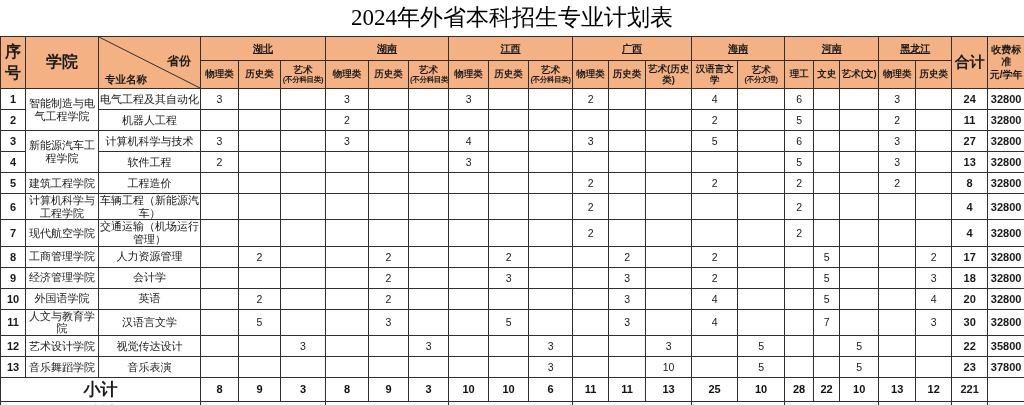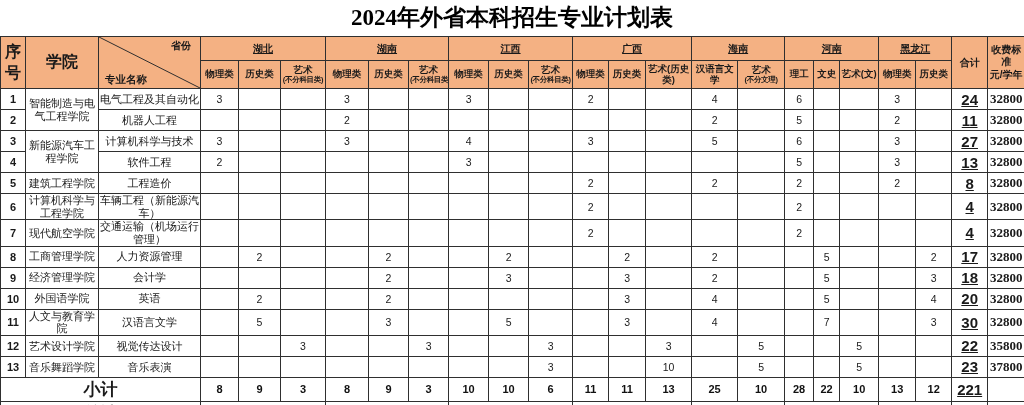--- a/index.html
+++ b/index.html
@@ -2,48 +2,48 @@
 <html><head>
 <meta charset="utf-8">
 <style>
   * { box-sizing: border-box; }
   html, body { margin: 0; padding: 0; background: #ffffff; }
   body { font-family: "Liberation Sans", "DejaVu Sans", sans-serif; }
   .page { width: 1024px; height: 405px; background: #fff; overflow: hidden; }
   .title {
     height: 36px; line-height: 36px; text-align: center;
     font-family: "Liberation Serif", "DejaVu Serif", serif;
-    font-size: 23px; font-weight: bold; color: #000;
+    font-size: 23px; font-weight: normal; color: #000;
   }
   table.plan { width: 1024px; table-layout: fixed; border-collapse: collapse; }
   .plan th, .plan td {
     border: 1px solid #2f2f2f; padding: 0 1px;
     text-align: center; vertical-align: middle; color: #1a1a1a; overflow: hidden;
   }
   .plan thead tr.r1 { height: 24px; }
   .plan thead tr.r2 { height: 28px; }
   .plan tbody tr { height: 21px; }
   .plan tbody tr.sumrow { height: 22px; }
   .h { background: #F4B183; font-weight: bold; }
   .pname { font-size: 10px; text-decoration: underline; }
   .sub { font-size: 9.5px; line-height: 1.12; margin-top: 10px; }
   .subline { display: block; }
   .subline.tiny { font-size: 7.5px; letter-spacing: -0.3px; white-space: nowrap; }
   .corner { position: relative; padding: 0; }
   .diag { position: absolute; left: 0; top: 0; width: 100%; height: 100%; display: block; }
-  .c-prov { position: absolute; top: 2px; right: 9px; font-size: 10px; }
+  .c-prov { position: absolute; top: 16px; right: 9px; font-size: 12px; }
   .c-major { position: absolute; bottom: 1px; left: 6px; font-size: 10.5px; }
   .no { font-weight: bold; font-size: 11px; }
   .college, .major { font-size: 11px; line-height: 1.15; }
   .val { font-size: 10.5px; color: #333; }
   .b, .sumrow .val { font-weight: bold; color: #111; font-size: 11px; }
-  .rtotal { font-weight: bold; font-size: 15px; text-decoration: underline; }
-  .fee { font-weight: bold; font-size: 13px; font-family: Liberation Serif, serif; }
+  .rtotal { font-weight: bold; font-size: 11px; }
+  .fee { font-weight: bold; font-size: 11px; }
   .sumlabel { font-weight: bold; font-size: 17px; }
-  .total-h { font-size: 10px; }
+  .total-h { font-size: 15px; }
   .fee-h { font-size: 10px; line-height: 1.25; }
 </style>
 </head>
 <body>
 
 <div class="page">
   <div class="title">2024年外省本科招生专业计划表</div>
   <table class="plan">
     <colgroup id="cols">
         <col style="width: 25px;">

